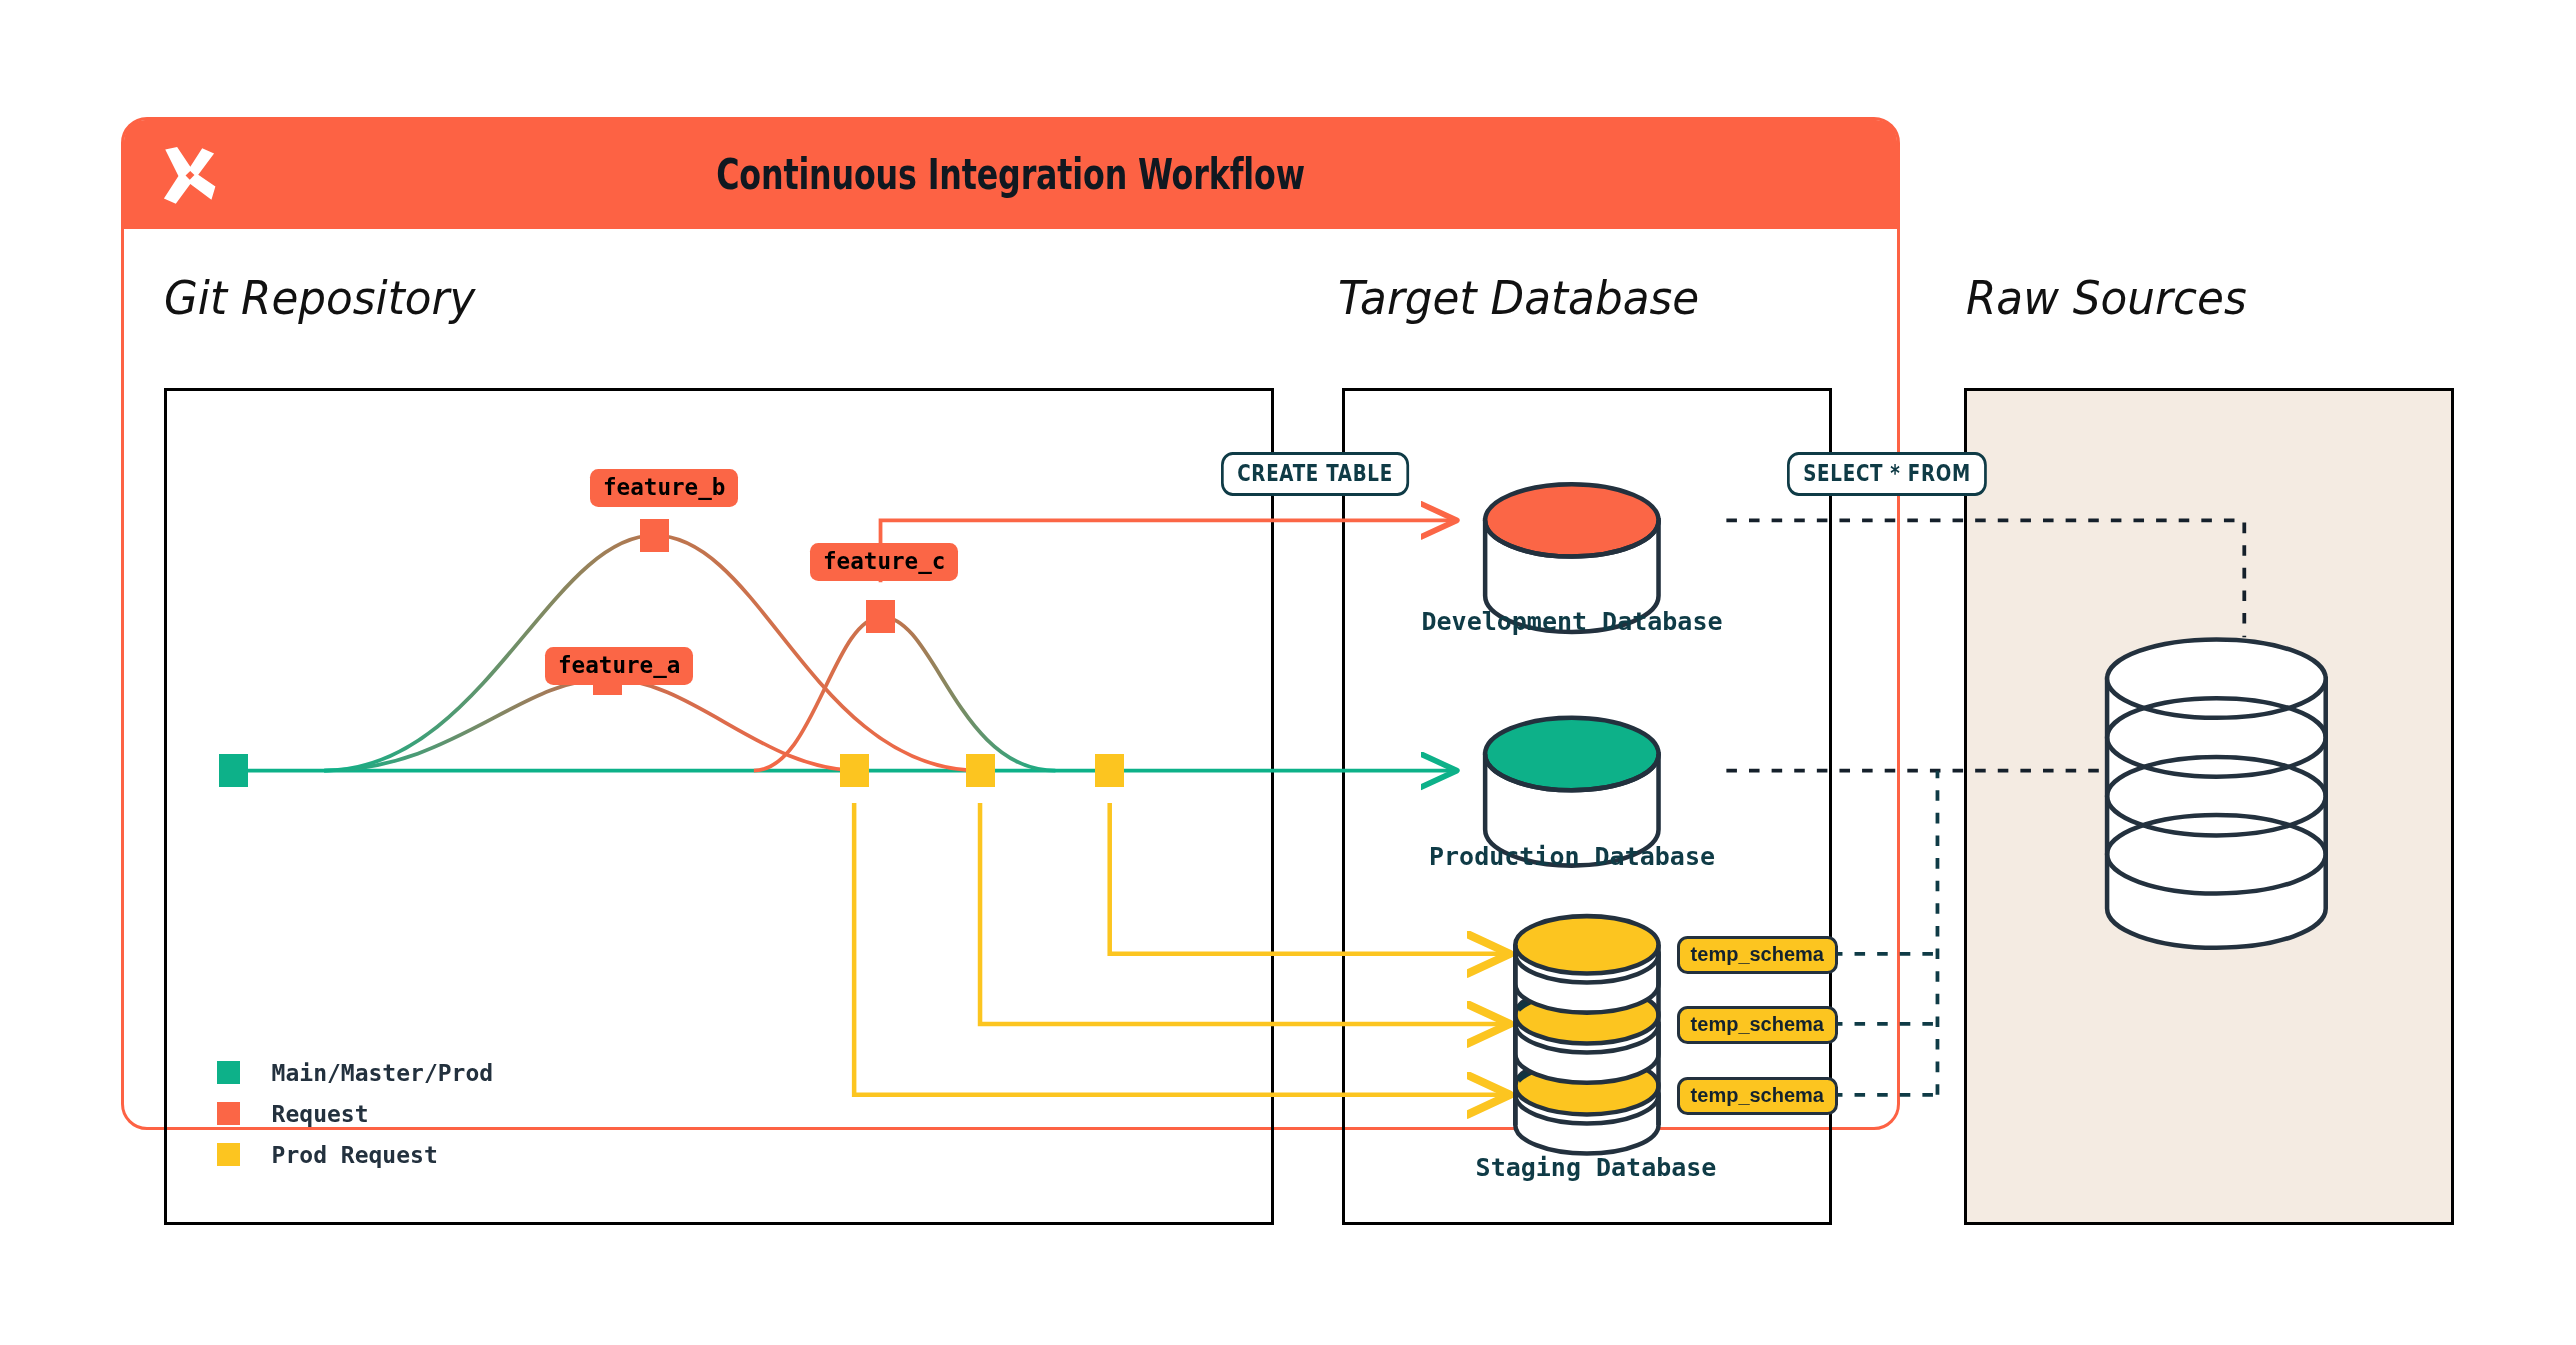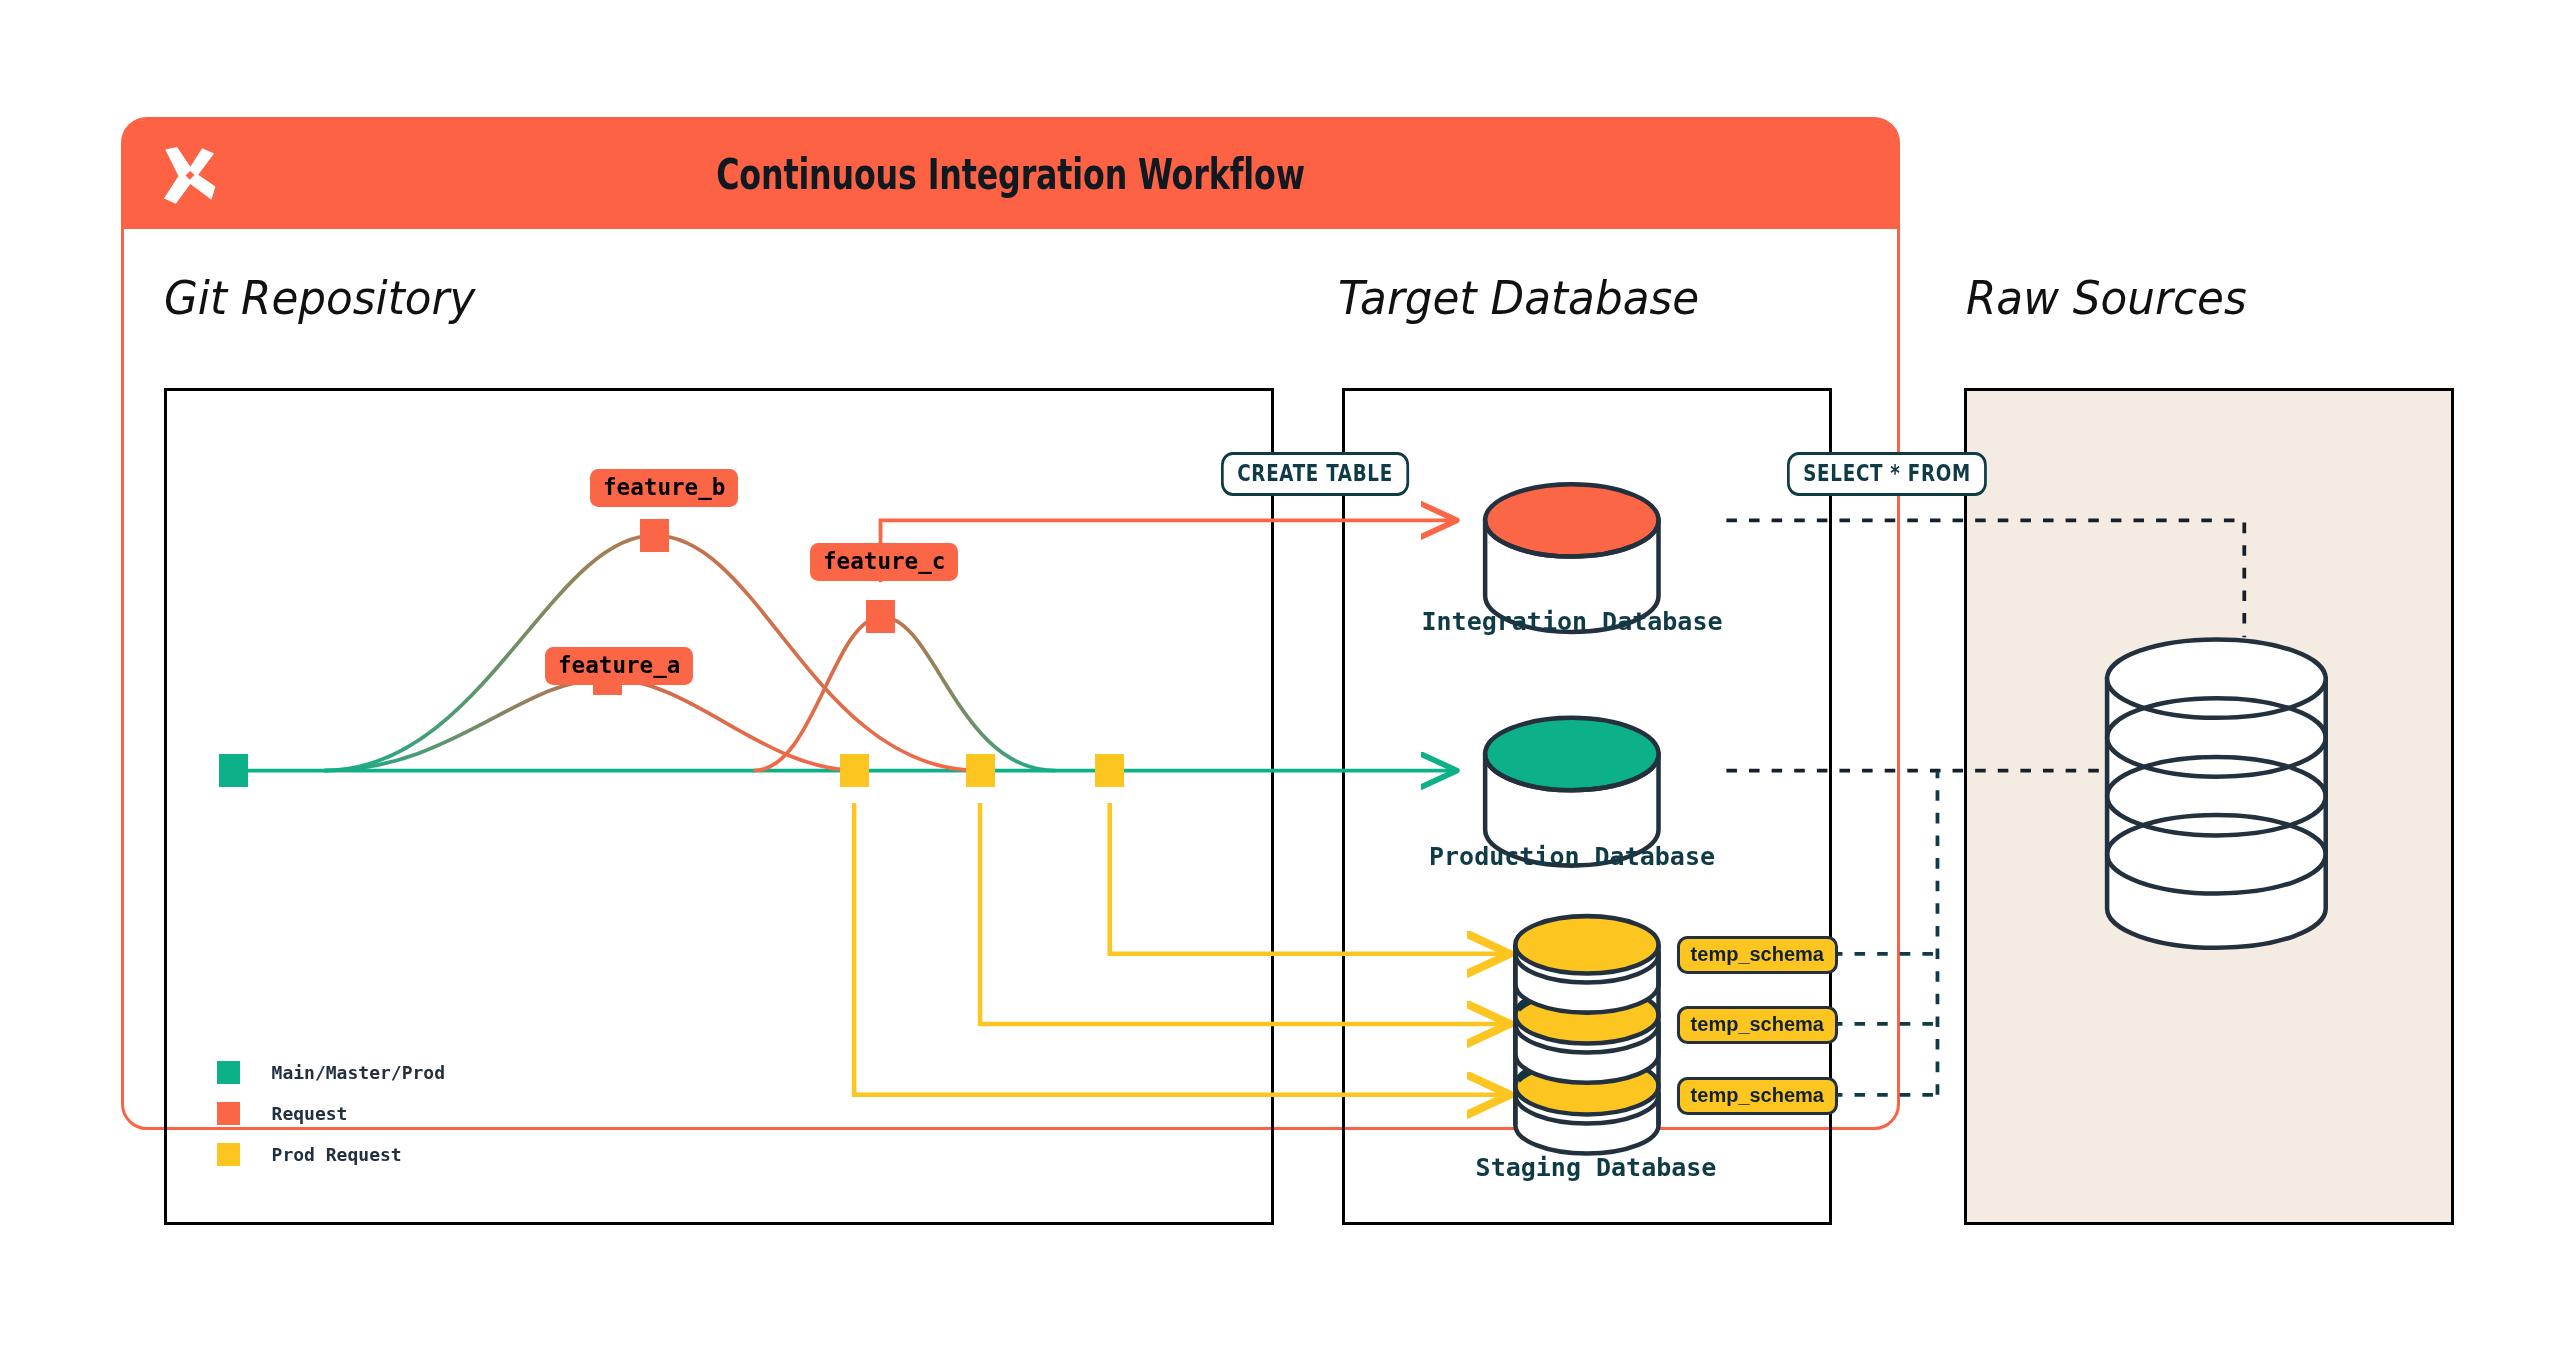--- a/index.html
+++ b/index.html
@@ -63,21 +63,21 @@
   .db-caption{position:absolute;color:#0F3B46;
         font-family:"DejaVu Sans Mono","Liberation Mono",monospace;
         font-weight:bold;font-size:25px;white-space:nowrap;
         transform:translateX(-50%);}
 
   
   .legend{position:absolute;left:217px;top:1052px;}
   .legend-row{display:flex;align-items:center;height:41px;}
   .legend-swatch{width:22.6px;height:22.6px;margin-right:26px;flex:none;}
   .legend-label{color:#23313E;font-family:"DejaVu Sans Mono","Liberation Mono",monospace;
-        font-weight:bold;font-size:18px;white-space:nowrap;padding-left:6px;}
+        font-weight:bold;font-size:23px;white-space:nowrap;padding-left:6px;}
 </style>
 </head>
 <body>
 
 <div id="root">
 
   <div class="card">
     <div class="card-header"></div>
 
     <svg class="logo" viewBox="0 0 100 100">
@@ -204,21 +204,21 @@
   <div class="branch-pill" style="left:545px;top:614px;margin-top:33px;">feature_a</div>
   <div class="branch-pill" style="left:810px;top:543px;">feature_c</div>
 
   <div class="sql-pill" style="left:1221px;top:452px;">CREATE TABLE</div>
   <div class="sql-pill" style="left:1787px;top:452px;">SELECT * FROM</div>
 
   <div class="schema-pill" style="left:1677px;top:936px;">temp_schema</div>
   <div class="schema-pill" style="left:1677px;top:1006px;">temp_schema</div>
   <div class="schema-pill" style="left:1677px;top:1077px;">temp_schema</div>
 
-  <div class="db-caption" style="left:1572px;top:607px;">Integration Database</div>
+  <div class="db-caption" style="left:1572px;top:607px;">Development Database</div>
   <div class="db-caption" style="left:1572px;top:842px;">Production Database</div>
   <div class="db-caption" style="left:1572px;top:1153px;margin-left:24px;">Staging Database</div>
 
   <div class="legend">
     <div class="legend-row">
       <span class="legend-swatch" style="background:#0DB189"></span>
       <span class="legend-label">Main/Master/Prod</span>
     </div>
     <div class="legend-row">
       <span class="legend-swatch" style="background:#FB6646"></span>

